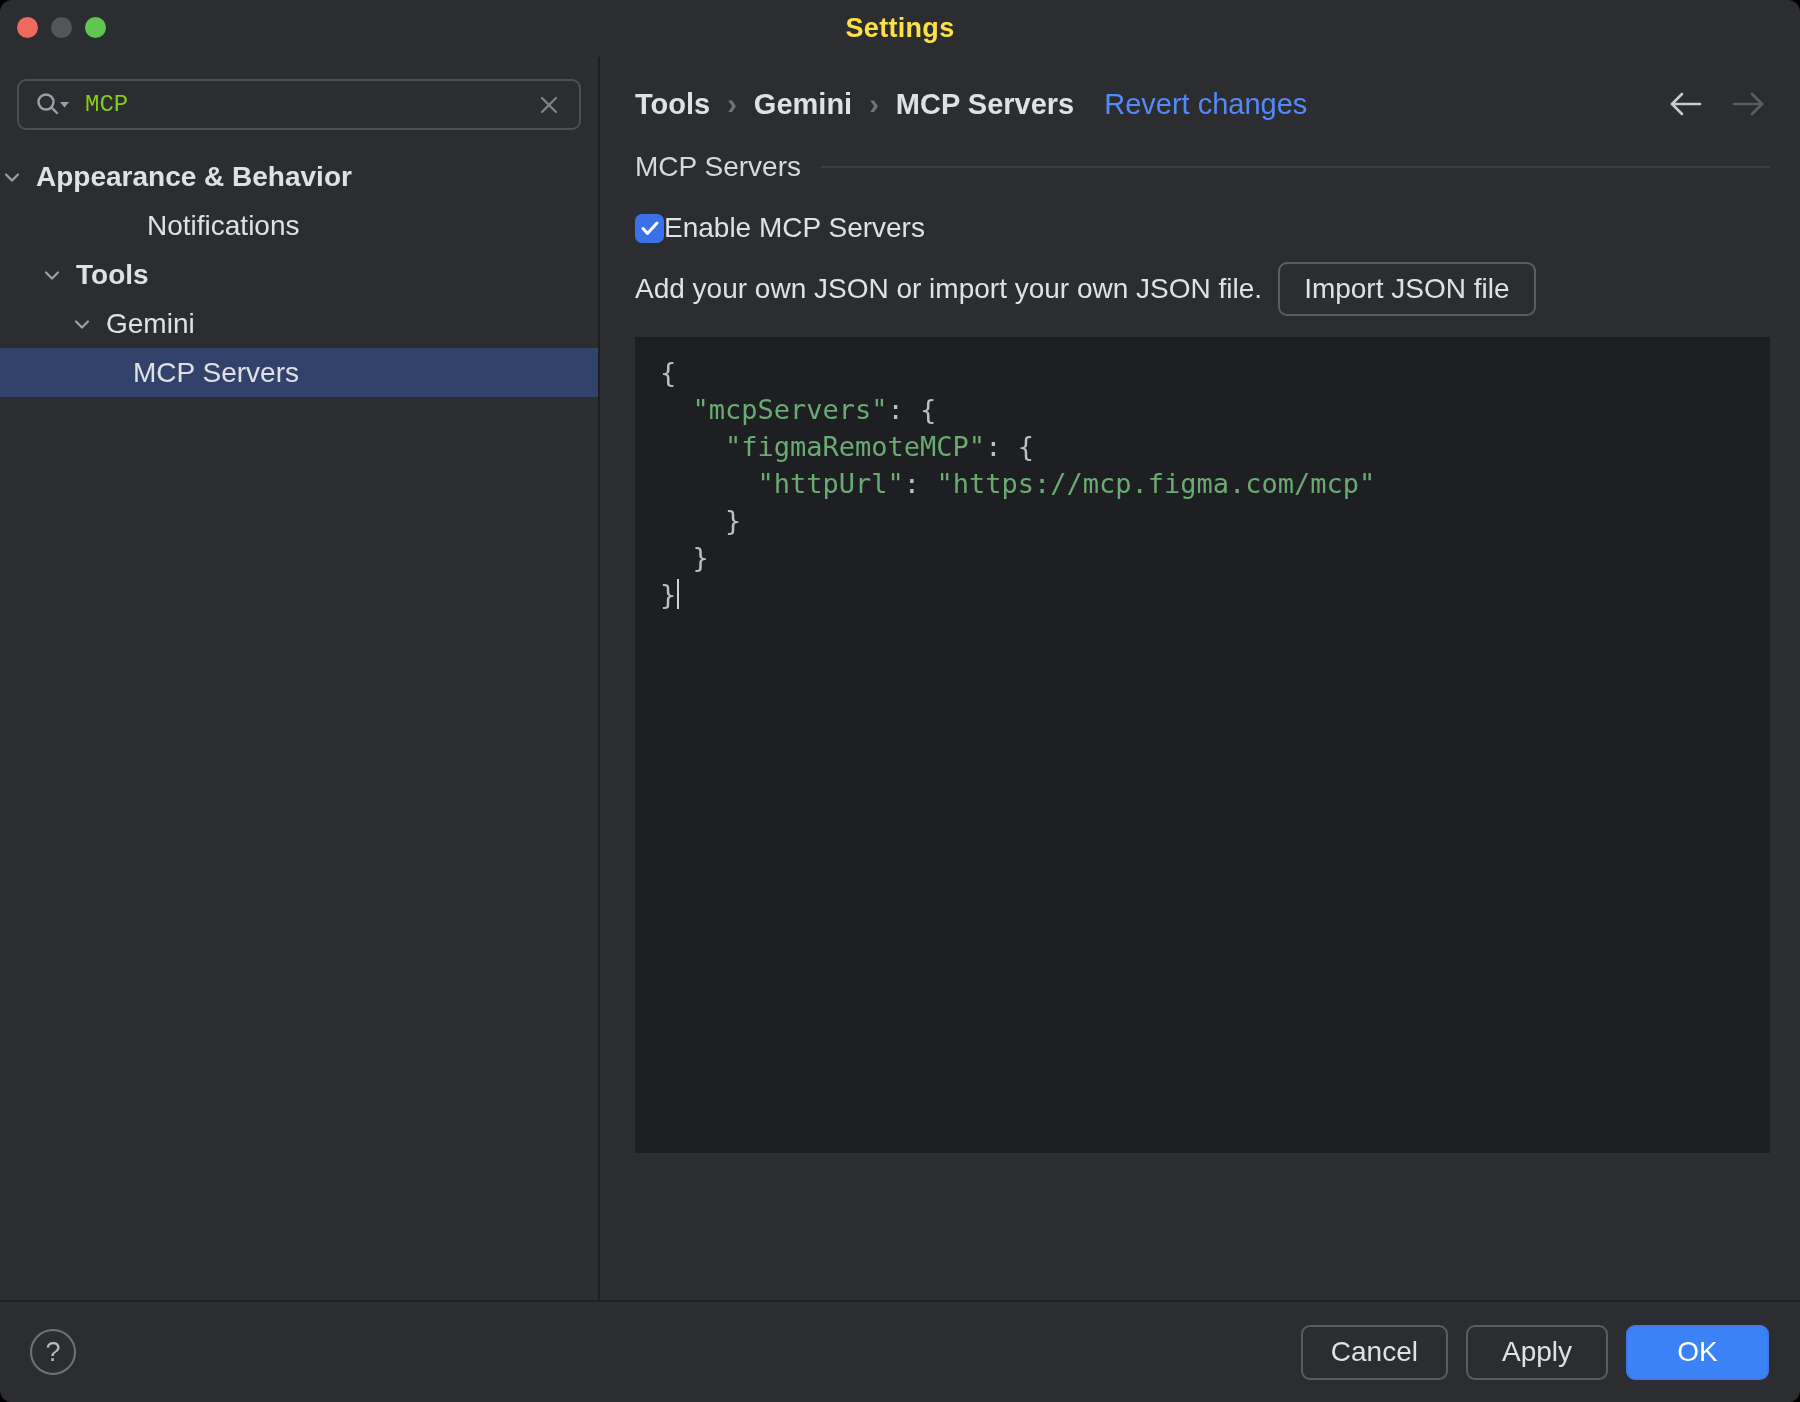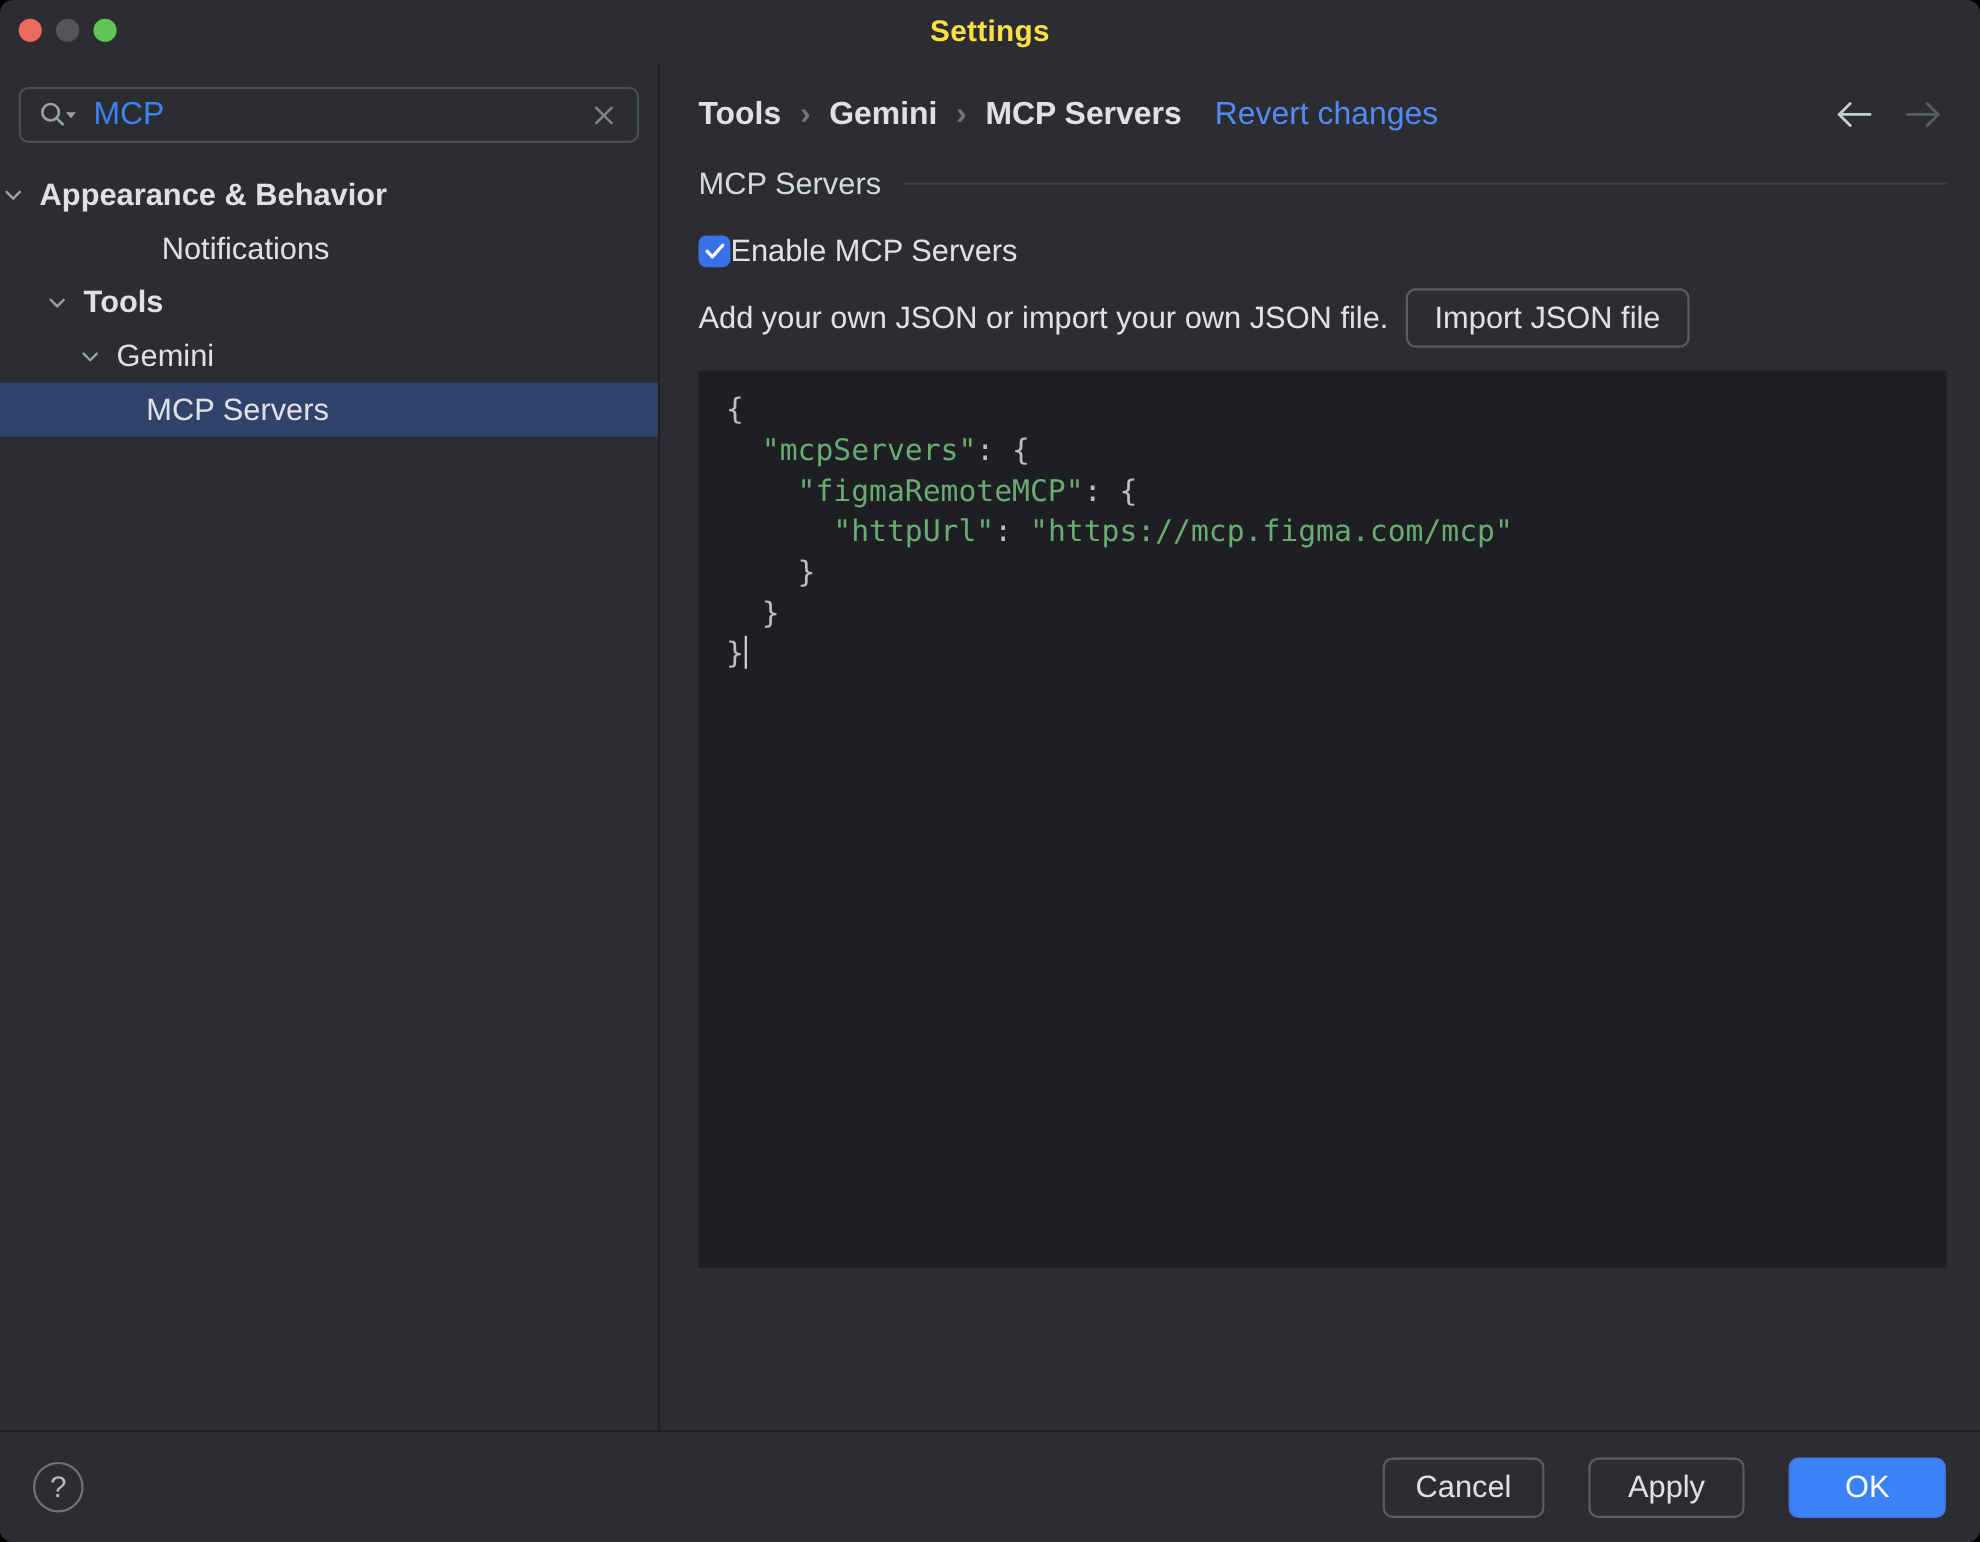--- a/index.html
+++ b/index.html
@@ -18,22 +18,22 @@
   .light.green { background:#61c554; }
   .win-title { font-size:27px; font-weight:bold; color:#fde047; letter-spacing:.3px; }
 
   
   .content { position:absolute; top:57px; bottom:102px; left:0; right:0; display:flex; }
 
   
   .sidebar { width:600px; flex:none; box-sizing:border-box; border-right:2px solid #1e1f22; padding-top:22px; }
   .searchbox { margin:0 17px; height:51px; border:2px solid #4c4f55; border-radius:9px;
                display:flex; align-items:center; padding:0 18px 0 16px; box-sizing:border-box; }
-  .search-input { flex:1; background:transparent; border:none; outline:none; color:#3b82f6;
-                  font-size:29px; font-family:Liberation Sans, sans-serif; margin-left:14px; min-width:0; }
+  .search-input { flex:1; background:transparent; border:none; outline:none; color:#84cc16;
+                  font-size:24px; font-family:Liberation Mono, monospace; margin-left:14px; min-width:0; }
   .clear-x { flex:none; display:flex; cursor:default; }
   .tree { margin-top:22px; }
   .tree-row { height:49px; display:flex; align-items:center; font-size:28px; box-sizing:border-box; }
   .tree-row.bold { font-weight:bold; }
   .tree-row.selected { background:#32436b; }
   .tree-row .chev { width:24px; margin-right:12px; flex:none; display:flex; align-items:center; }
   .tree-row .chev-sp { width:36px; flex:none; }
 
   
   .main { flex:1; min-width:0; box-sizing:border-box; padding:29px 30px 0 35px; }
@@ -66,21 +66,21 @@
   .tk-p { color:#bcbec4; }
   .tk-g { color:#6aab73; }
   .caret { display:inline-block; width:2px; height:30px; background:#cfd2d8; vertical-align:-5px; margin-left:1px; }
 
   
   .bottombar { position:absolute; left:0; right:0; bottom:0; height:102px; background:#2b2d30;
                border-top:2px solid #1e1f22; display:flex; align-items:center;
                padding:0 31px 0 30px; box-sizing:border-box; }
   .help-btn { width:46px; height:46px; border:2px solid #6f7277; border-radius:50%; box-sizing:border-box;
               color:#b7bac0; font-size:27px; display:flex; align-items:center; justify-content:center; }
-  .btns { margin-left:auto; display:flex; gap:40px; }
+  .btns { margin-left:auto; display:flex; gap:18px; }
   .btn { height:55px; min-width:142px; border:2px solid #5a5d63; border-radius:9px; background:transparent;
          color:#dfe1e5; font-size:28px; font-family:"Liberation Sans",sans-serif; padding:0 28px; box-sizing:border-box; }
   .btn.primary { background:#3b82f6; border-color:#4576e8; color:#ffffff; min-width:143px; }
 </style>
 </head>
 <body>
 
 <div class="window">
 
   <div class="titlebar">

